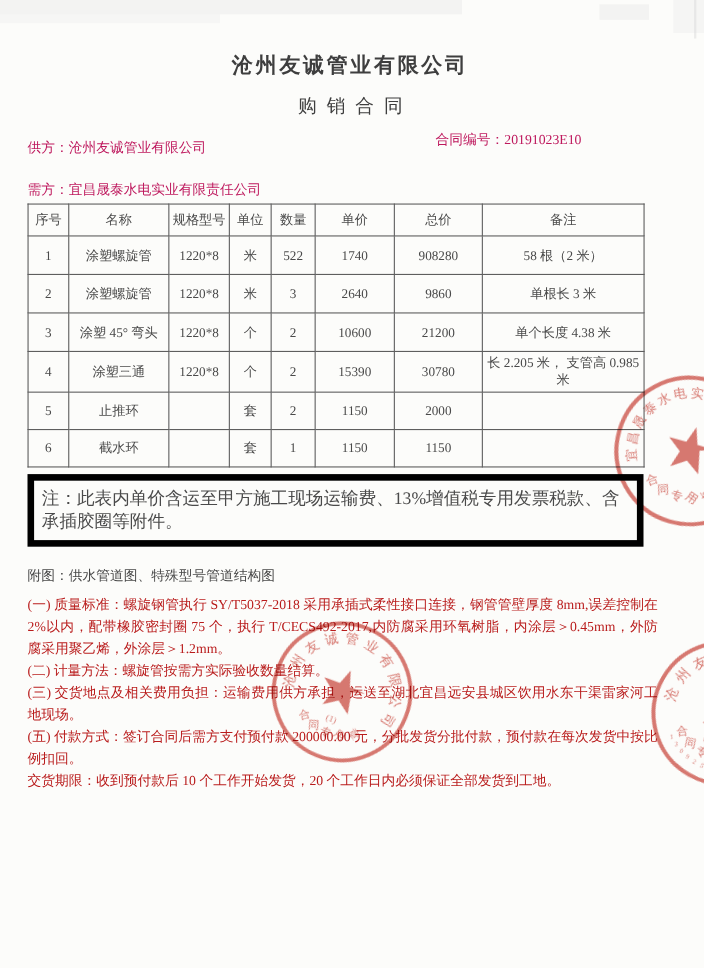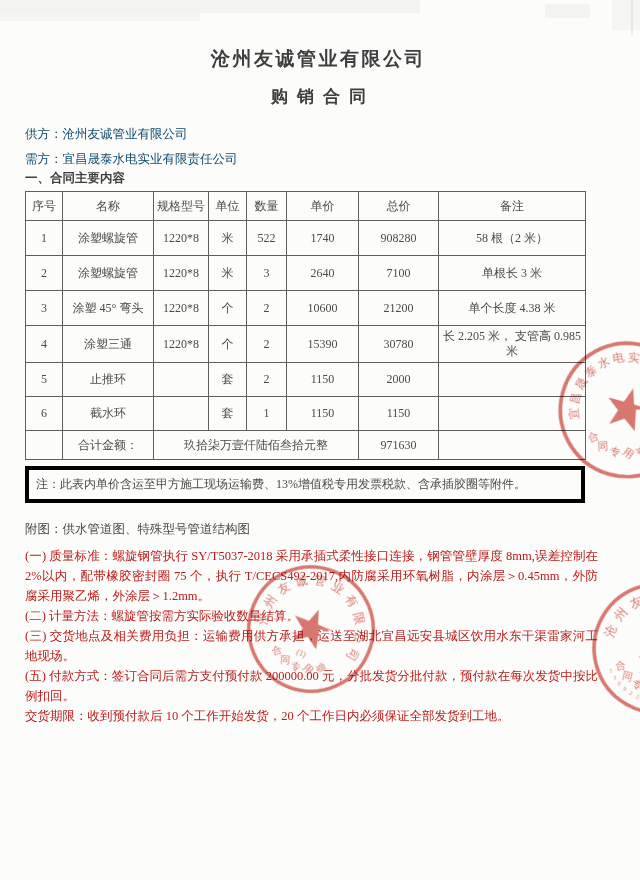--- a/index.html
+++ b/index.html
@@ -5,33 +5,33 @@
   *{margin:0;padding:0;box-sizing:border-box}
   html,body{width:640px;height:880px;background:#ffffff;overflow:hidden}
   .page{
     position:relative;width:640px;height:880px;overflow:hidden;
     background:#fcfcfa;color:#474747;
     font-family:"Liberation Serif","DejaVu Serif",serif;
   }
   .artifact{position:absolute;pointer-events:none}
   .content{position:relative;padding:0 28px 0 25px}
   .company-title{margin-top:46px;text-align:center;font-size:19px;font-weight:600;letter-spacing:2.5px;color:#3e3e3e}
-  .doc-title{margin-top:13px;text-align:center;font-size:17px;font-weight:700;letter-spacing:9px;text-indent:9px;color:#3e3e3e}
-  .info-row{margin-top:9px;display:flex;align-items:flex-start;font-size:12.5px;color:#0c4a6e}
+  .doc-title{margin-top:13px;text-align:center;font-size:17px;font-weight:400;letter-spacing:9px;text-indent:9px;color:#3e3e3e}
+  .info-row{margin-top:9px;display:flex;align-items:flex-start;font-size:12.5px;color:#be185d}
   .info-left{padding-top:9px}
-  .info-left .line+.line{margin-top:8px}
+  .info-left .line+.line{margin-top:21px}
   .info-right{margin-left:auto;width:216px;line-height:21px}
   .sec-title{font-size:12.5px;font-weight:700;color:#3f3f3f}
   .sec1{margin-top:2px}
   table.items{border-collapse:collapse;margin-top:4px;table-layout:fixed;border:1.5px solid #555}
   table.items th,table.items td{
     border:1px solid #5e5e5e;text-align:center;vertical-align:middle;
     font-size:12px;font-weight:400;color:#4a4a4a;line-height:1.25;padding:1px 2px;overflow:hidden
   }
-  .note-box{margin-top:6px;width:560px;border:4px solid #000000;font-size:12px;padding:6px 7px;color:#4a4a4a}
+  .note-box{margin-top:6px;width:560px;border:6px solid #000000;font-size:16px;padding:6px 7px;color:#4a4a4a}
   .fig-line{margin-top:18px;font-size:12.5px}
   .sec2{margin-top:6px}
   .clauses{margin-top:8px;padding-right:15px;width:588px}
   .clause{font-size:12.5px;line-height:20px;text-align:justify;color:#b91c1c}
   .clause.hang{padding-left:38px;text-indent:-38px}
   .stamp{position:absolute;mix-blend-mode:multiply;opacity:.74;filter:blur(.35px);pointer-events:none}
   .stamp text{font-family:"Liberation Serif","DejaVu Serif",serif}
   .stamp-buyer{left:552px;top:335px;width:150px;height:150px;transform:rotate(16deg)}
   .stamp-supplier-mid{left:241px;top:559px;width:140px;height:140px;transform:rotate(22deg)}
   .stamp-supplier-right{left:586px;top:576px;width:145px;height:145px;transform:rotate(30deg)}
@@ -50,24 +50,24 @@
   <div class="content">
     <div class="company-title">沧州友诚管业有限公司</div>
     <div class="doc-title">购销合同</div>
 
     <div class="info-row">
       <div class="info-left">
         <div class="line"><span>供方：</span><span>沧州友诚管业有限公司</span></div>
         <div class="line"><span>需方：</span><span>宜昌晟泰水电实业有限责任公司</span></div>
       </div>
       <div class="info-right">
+        <div><span>合同编号：</span><span>20191023E10</span></div>
       </div>
     </div>
 
-    <div class="sec-title sec1">一、合同主要内容</div>
 
     <table class="items">
         <colgroup>
           <col style="width:37px">
           <col style="width:91px">
           <col style="width:55px">
           <col style="width:38px">
           <col style="width:40px">
           <col style="width:72px">
           <col style="width:80px">
@@ -94,21 +94,21 @@
             <td>908280</td>
             <td>58 根（2 米）</td>
           </tr>
           <tr style="height:35px">
             <td>2</td>
             <td>涂塑螺旋管</td>
             <td>1220*8</td>
             <td>米</td>
             <td>3</td>
             <td>2640</td>
-            <td>7100</td>
+            <td>9860</td>
             <td>单根长 3 米</td>
           </tr>
           <tr style="height:35px">
             <td>3</td>
             <td>涂塑 45° 弯头</td>
             <td>1220*8</td>
             <td>个</td>
             <td>2</td>
             <td>10600</td>
             <td>21200</td>
@@ -135,27 +135,20 @@
             <td></td>
           </tr>
           <tr style="height:34px">
             <td>6</td>
             <td>截水环</td>
             <td></td>
             <td>套</td>
             <td>1</td>
             <td>1150</td>
             <td>1150</td>
-            <td></td>
-          </tr>
-          <tr style="height:29px">
-            <td></td>
-            <td>合计金额：</td>
-            <td colspan="4">玖拾柒万壹仟陆佰叁拾元整</td>
-            <td>971630</td>
             <td></td>
           </tr>
         </tbody>
       </table>
 
     <div class="note-box">注：此表内单价含运至甲方施工现场运输费、13%增值税专用发票税款、含承插胶圈等附件。</div>
 
     <div class="fig-line">附图：供水管道图、特殊型号管道结构图</div>
 
 

